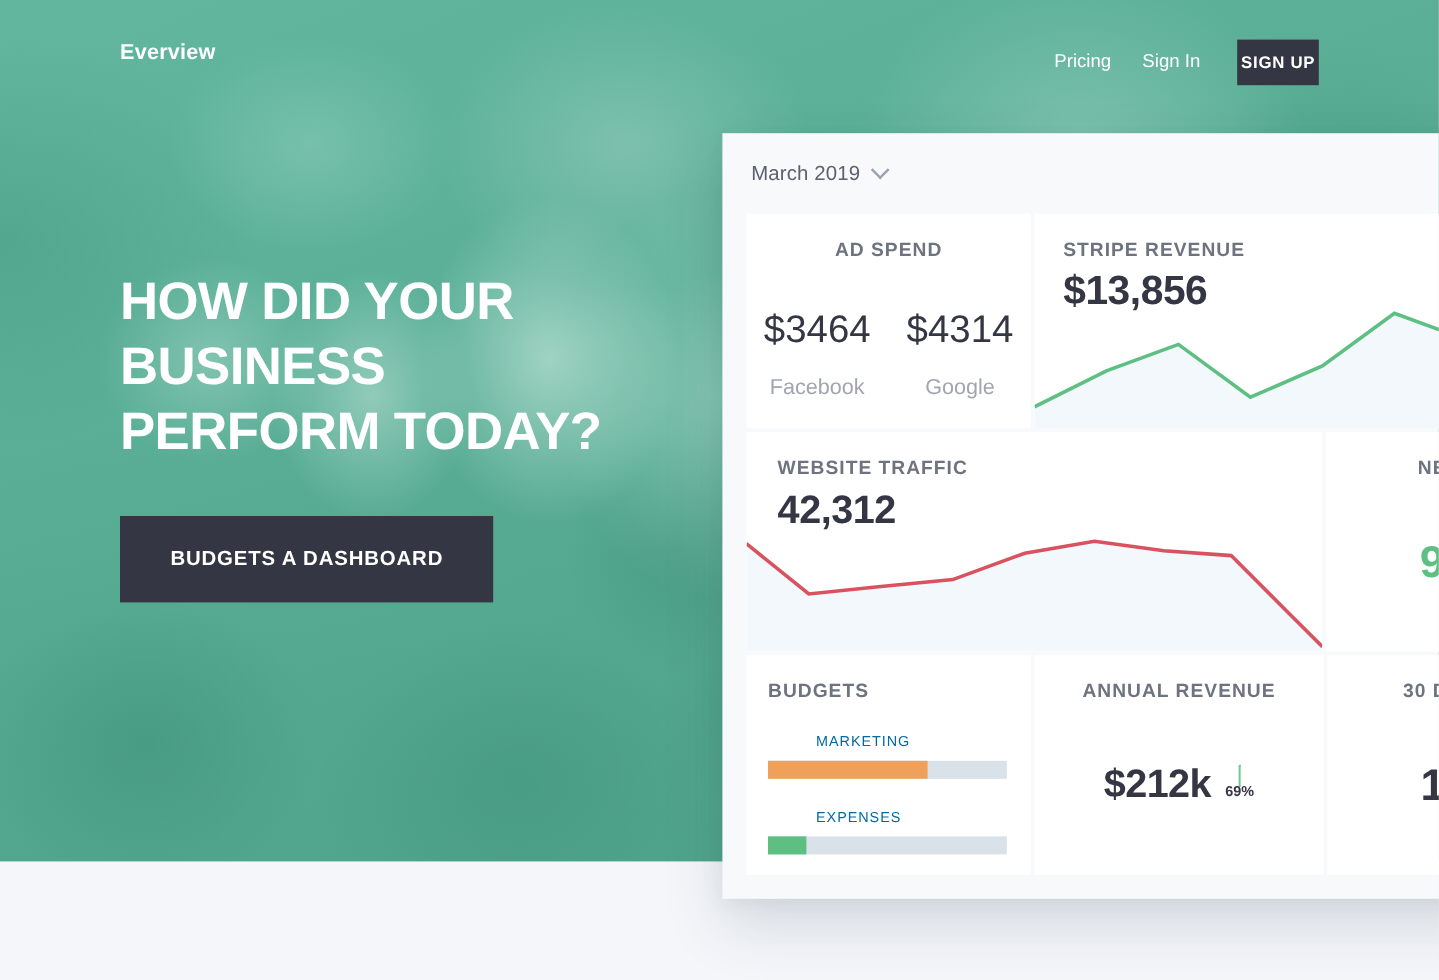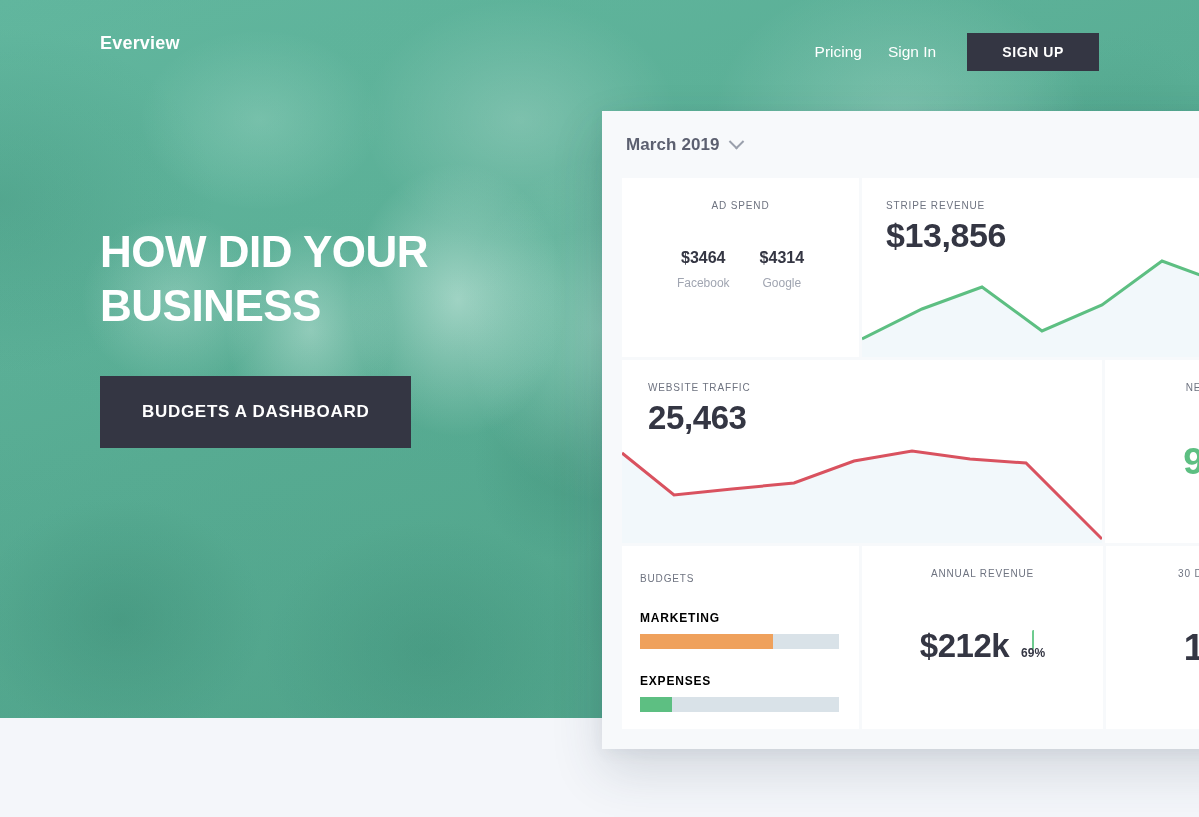--- a/index.html
+++ b/index.html
@@ -56,21 +56,21 @@
     display:flex; align-items:center; gap:0px;
   }
   .nav-link {
     color:#fff; font-size:15.5px; font-weight:500; text-decoration:none;
     padding:0 13px; line-height:34px; white-space:nowrap;
   }
   .signup-btn {
     margin-left:18px; margin-right:100px;
     background:#343643; color:#fff;
     font-size:14px; font-weight:bold; letter-spacing:.6px;
-    padding:11px 35px; border:none; cursor:pointer;
+    padding:11px 3px; border:none; cursor:pointer;
     font-family:"Liberation Sans", sans-serif;
   }
 
   
   .hero-copy { position:absolute; left:100px; top:225px; z-index:5; width:470px; }
   .headline {
     color:#ffffff; font-size:44px; line-height:54px;
     font-weight:bold; letter-spacing:-.5px; text-transform:uppercase;
   }
   .subhead {
@@ -87,66 +87,66 @@
   }
 
   
   .dash {
     position:absolute; left:602px; top:111px; width:680px; height:638px;
     background:#F7F9FB;
     box-shadow:0 22px 48px rgba(45,60,80,.16), 0 4px 14px rgba(45,60,80,.06);
     z-index:7; overflow:hidden;
   }
   .dash-head { height:67px; display:flex; align-items:center; padding-left:24px; }
-  .dash-period { color:#5C6070; font-size:17px; font-weight:bold; letter-spacing:.1px; }
+  .dash-period { color:#5C6070; font-size:17px; font-weight:normal; letter-spacing:.1px; }
   .chev {
     display:inline-block; margin-left:11px; vertical-align:middle;
     width:11px; height:11px; border-right:2px solid #9AA0AC; border-bottom:2px solid #9AA0AC;
     transform:rotate(45deg) translate(-2px,-2px);
   }
 
   .grid-row { display:flex; gap:3px; padding:0 0 0 20px; }
   .row1 { height:179px; }
   .row2 { height:183px; margin-top:3px; }
   .row3 { height:183px; margin-top:3px; }
 
   .card { background:#fff; position:relative; overflow:hidden; }
 
   .c-label {
-    font-size:10px; font-weight:normal; color:#6E7380;
+    font-size:16px; font-weight:bold; color:#6E7380;
     letter-spacing:.85px; text-transform:uppercase;
   }
   .c-big { font-size:34px; font-weight:bold; color:#343643; letter-spacing:-.4px; }
 
   
   .card-adspend { width:237px; }
   .card-adspend .c-label { display:block; text-align:center; margin-top:22px; }
   .adspend-vals { display:flex; justify-content:center; gap:30px; margin-top:38px; }
   .adspend-val { text-align:center; }
-  .adspend-num { font-size:16px; font-weight:bold; color:#343643; }
-  .adspend-src { font-size:12px; color:#A0A5B1; margin-top:9px; }
+  .adspend-num { font-size:32px; font-weight:normal; color:#343643; }
+  .adspend-src { font-size:18px; color:#A0A5B1; margin-top:19px; }
 
   
   .card-stripe { flex:1; }
   .card-stripe .c-label { display:block; margin:22px 0 0 24px; }
   .card-stripe .c-big { margin:5px 0 0 24px; }
   .spark { position:absolute; left:0; right:0; bottom:0; height:100px; }
 
   
   .card-traffic { width:480px; }
   .card-traffic .c-label { display:block; margin:22px 0 0 26px; }
   .card-traffic .c-big { margin:6px 0 0 26px; font-size:33px; }
 
   .card-net { flex:1; }
   .card-net .c-label { display:block; text-align:center; margin-top:22px; }
   .net-num { font-size:37px; font-weight:bold; color:#5DBF82; text-align:center; margin-top:48px; }
 
   
   .card-budgets { width:237px; padding:22px 20px 0 18px; }
-  .bud-label { font-size:12px; font-weight:bold; color:#000000; letter-spacing:.8px; margin-top:25px; }
+  .bud-label { font-size:12px; font-weight:normal; color:#0369a1; letter-spacing:.8px; margin-top:25px;margin-left:40px; }
   .bar { height:15px; background:#D9E2E8; margin-top:9px; position:relative; }
   .bar > i { display:block; height:100%; }
 
   
   .card-annual { width:241px; }
   .card-annual .c-label { display:block; text-align:center; margin-top:22px; }
   .annual-row { display:flex; align-items:center; justify-content:center; gap:12px; margin-top:48px; }
   .annual-num { font-size:33px; font-weight:bold; color:#343643; letter-spacing:-.5px; }
   .annual-delta { text-align:center; }
   .caret-up {
@@ -178,20 +178,21 @@
         <a class="nav-link" href="#">Pricing</a>
         <a class="nav-link" href="#">Sign In</a>
         <button class="signup-btn">SIGN UP</button>
       </div>
     </div>
 
     <div class="hero-copy">
       <h1 class="headline">
         <div>HOW DID YOUR</div>
         <div>BUSINESS</div>
+        <div>PERFORM TODAY?</div>
       </h1>
       <button class="cta">BUDGETS A DASHBOARD</button>
     </div>
   </div>
 
   <div class="footer-area"></div>
 
   <div class="dash">
 
     <div class="dash-head">
@@ -223,21 +224,21 @@
           <polyline points="0,82 60,52 120,30 180,74 240,48 300,4 360,26 420,12" fill="none" stroke="#5DBF82" stroke-width="3"></polyline>
         </svg>
       </div>
 
     </div>
 
     <div class="grid-row row2">
 
       <div class="card card-traffic">
         <span class="c-label">WEBSITE TRAFFIC</span>
-        <div class="c-big">25,463</div>
+        <div class="c-big">42,312</div>
         <svg class="spark" style="height:100px;" viewBox="0 0 480 100" preserveAspectRatio="none">
           <polygon points="0,10 52,52 110,46 172,40 232,18 290,8 348,16 404,20 452,68 480,96 480,100 0,100" fill="#F2F8FB"></polygon>
           <polyline points="0,10 52,52 110,46 172,40 232,18 290,8 348,16 404,20 452,68 480,96" fill="none" stroke="#D9525F" stroke-width="3"></polyline>
         </svg>
       </div>
 
       <div class="card card-net">
         <span class="c-label">NE</span>
         <div class="net-num">9</div>
       </div>

